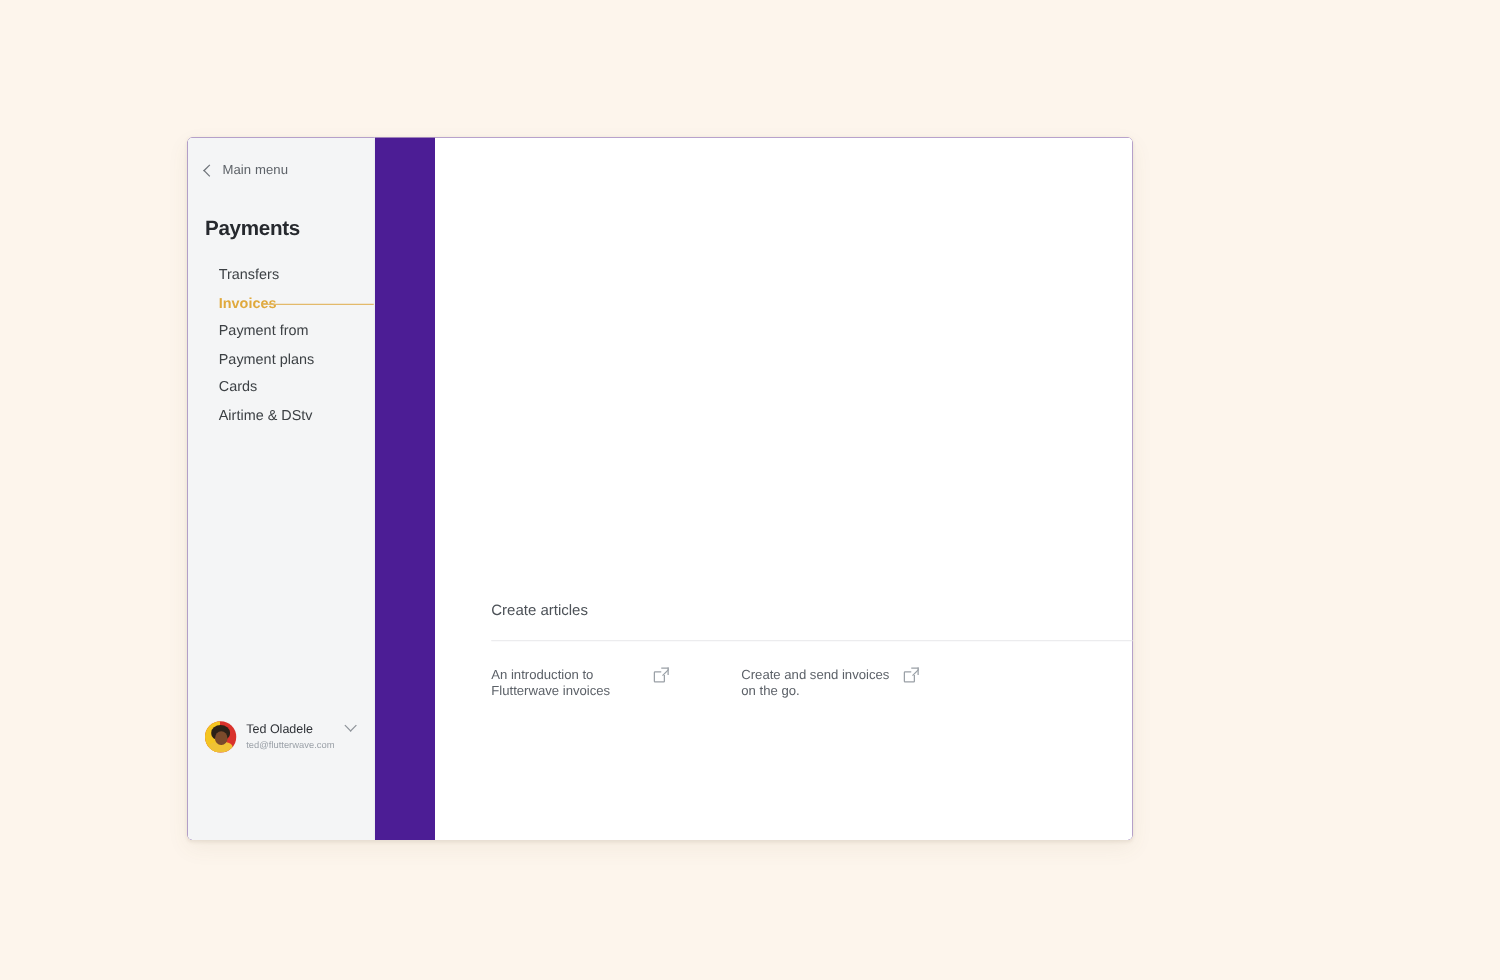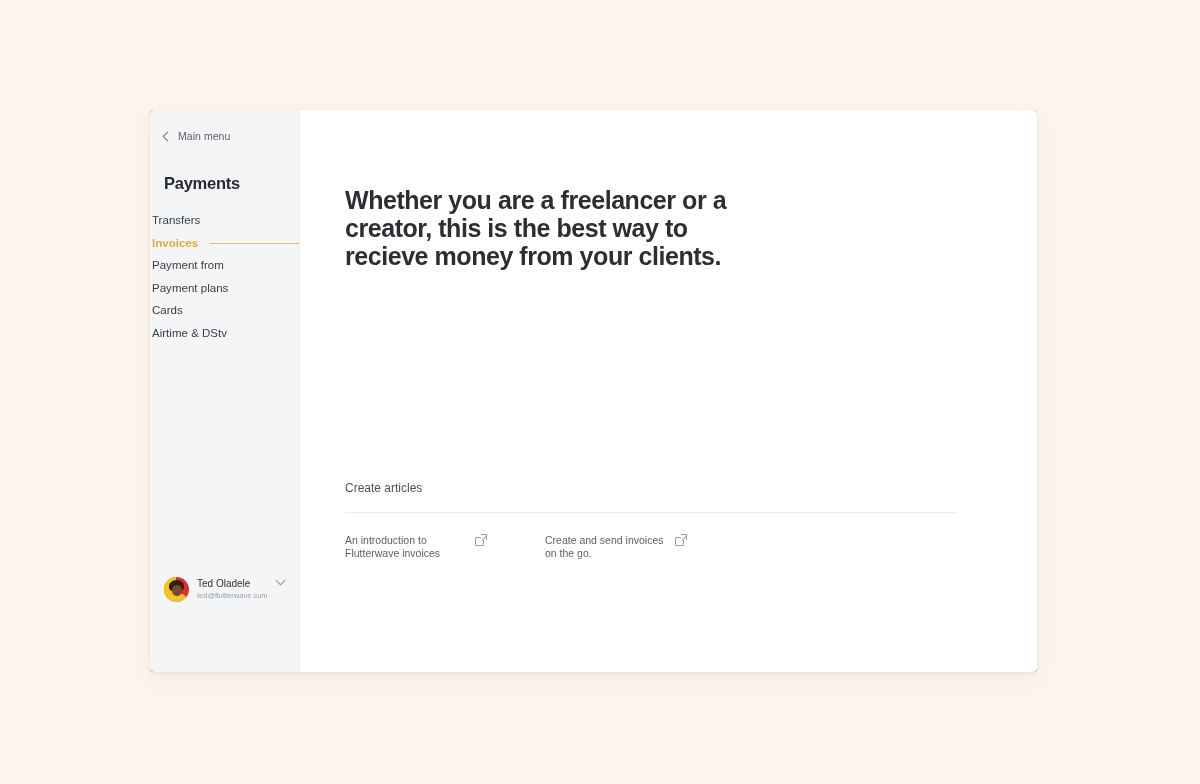--- a/index.html
+++ b/index.html
@@ -14,27 +14,28 @@
     background: #fdf5ec;
     font-family: "Liberation Sans", sans-serif;
     -webkit-font-smoothing: antialiased;
   }
 
   
   .app-window {
     position: absolute;
     left: 150px;
     top: 110px;
-    width: 887px;
+    width: 756px;
     height: 562px;
     background: #4c1d95;
     border-radius: 4px;
     box-shadow: 0 1px 3px rgba(90, 70, 40, 0.10), 0 6px 18px rgba(120, 95, 55, 0.07);
     display: flex;
     overflow: hidden;
+    gap: 48px;
   }
 
   
   .sidebar {
     width: 150px;
     flex: 0 0 150px;
     background: #f4f5f6;
     position: relative;
     border-right: 1px solid #eceef0;
   }
@@ -75,21 +76,21 @@
     position: absolute;
     left: 0;
     right: 0;
     top: 99px;
   }
   .nav-item {
     position: relative;
     height: 22.5px;
     display: flex;
     align-items: center;
-    padding-left: 2px;
+    padding-left: 25px;
     cursor: pointer;
     text-align: center;
   }
   .nav-label {
     font-size: 11.5px;
     color: #3c4044;
     letter-spacing: 0.02px;
     white-space: nowrap;
   }
   .nav-item.active .nav-label {
@@ -356,21 +357,20 @@
         <div class="user-name">Ted Oladele</div>
         <div class="user-email">ted@flutterwave.com</div>
       </div>
       <span class="chevron-down"></span>
     </div>
 
   </aside>
 
   <main class="content">
 
-    <h2 class="hero-heading">Whether you are a freelancer or a creator, this is the best way to recieve money from your clients.</h2>
 
 
     <div class="articles-title">Create articles</div>
     <div class="articles-divider"></div>
 
     <div class="articles-row">
 
       <div class="article-card first">
         <span class="article-text">An introduction to Flutterwave invoices</span>
         <span class="ext-icon">

